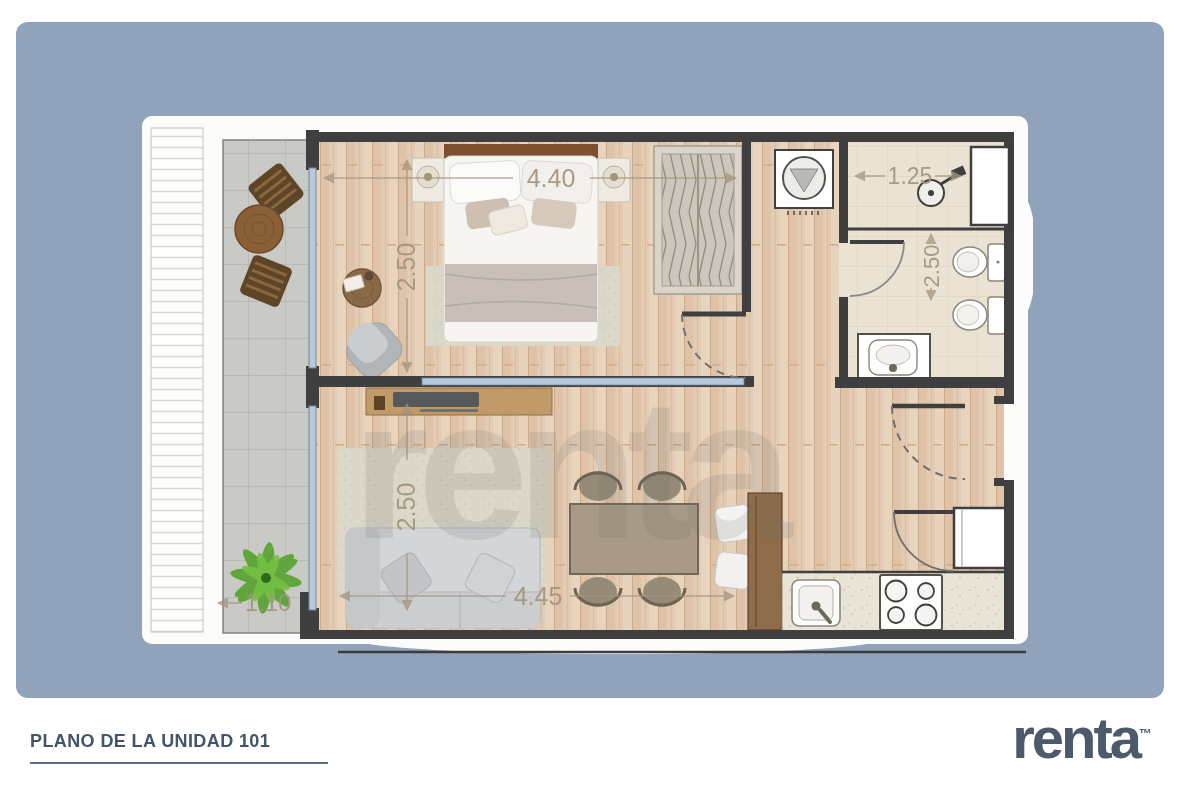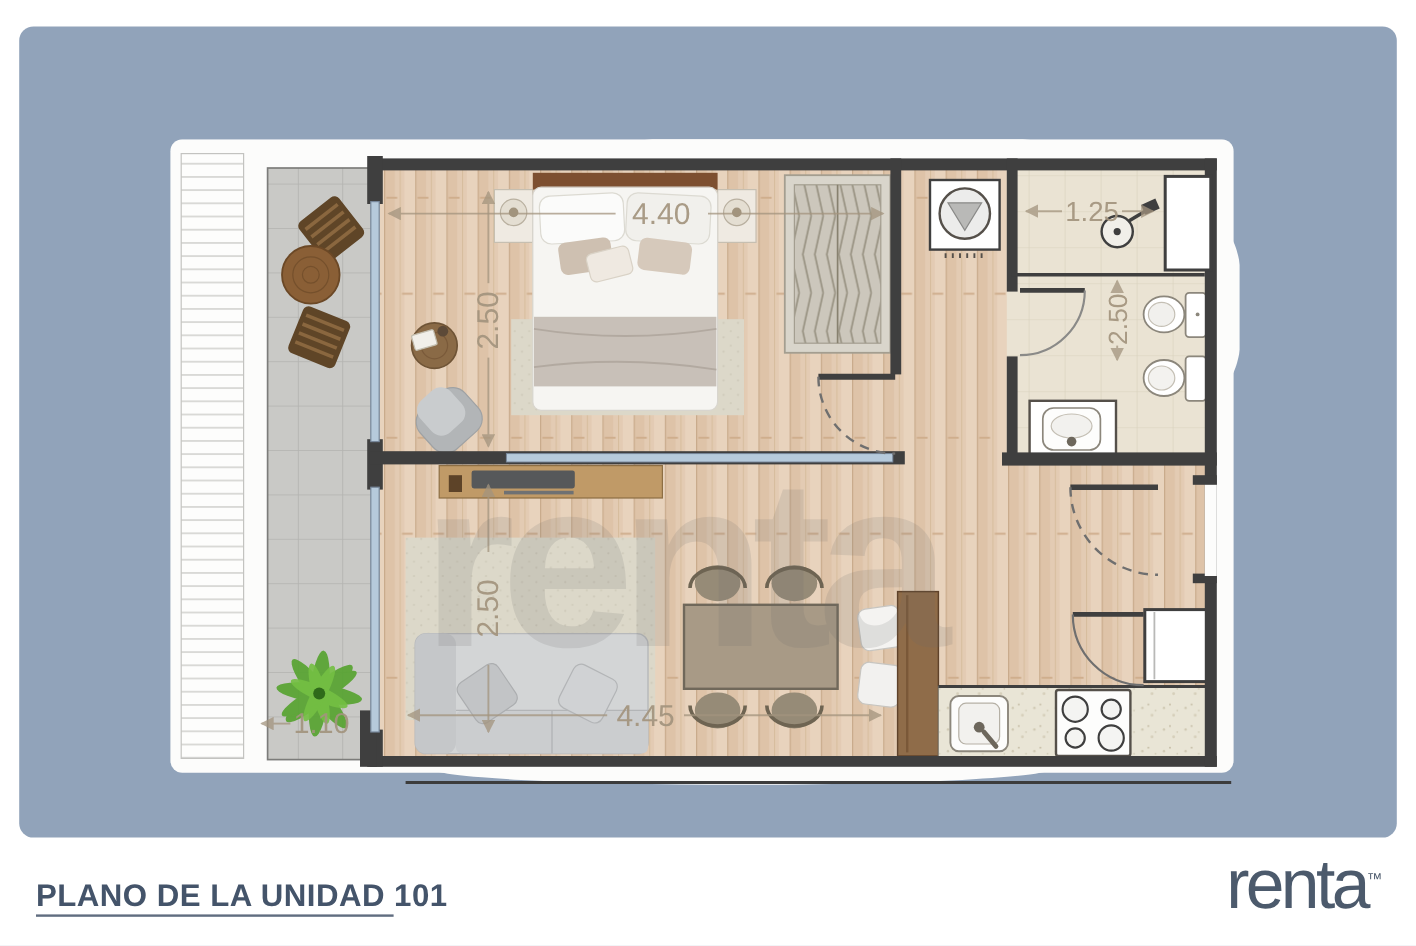--- a/index.html
+++ b/index.html
@@ -2,25 +2,25 @@
 <html><head>
 <meta charset="utf-8">
 <style>
   * { margin:0; padding:0; box-sizing:border-box; }
   html,body { width:1180px; height:788px; background:#ffffff; overflow:hidden;
               font-family:"Liberation Sans", sans-serif; }
   .stage { position:relative; width:1180px; height:788px; background:#ffffff; }
   .panel { position:absolute; left:16px; top:22px; width:1148px; height:676px;
            background:#91a3ba; border-radius:12px; }
   .plan-svg { position:absolute; left:138px; top:116px; width:895px; height:545px; }
-  .footer-title { position:absolute; left:30px; top:731px; font-size:26px; font-weight:700;
+  .footer-title { position:absolute; left:30px; top:731px; font-size:18px; font-weight:700;
                   color:#44546a; letter-spacing:.4px; }
   .footer-underline { position:absolute; left:30px; top:762px; width:298px; height:2px;
                       background:#44546a; opacity:.85; }
-  .brand { position:absolute; right:28px; top:708px; font-size:58px; font-weight:400;
+  .brand { position:absolute; right:28px; top:708px; font-size:58px; font-weight:700;
            color:#4c5a6c; letter-spacing:-3px; line-height:1.05; }
   .brand sup { font-size:13px; letter-spacing:0; }
   text { font-family:"Liberation Sans", sans-serif; }
   .dim { fill:#a3947e; opacity:.92; }
   .dimline { stroke:#a3947e; stroke-width:1.6; opacity:.75; fill:none; }
 </style>
 </head>
 <body>
 
 <div class="stage">

